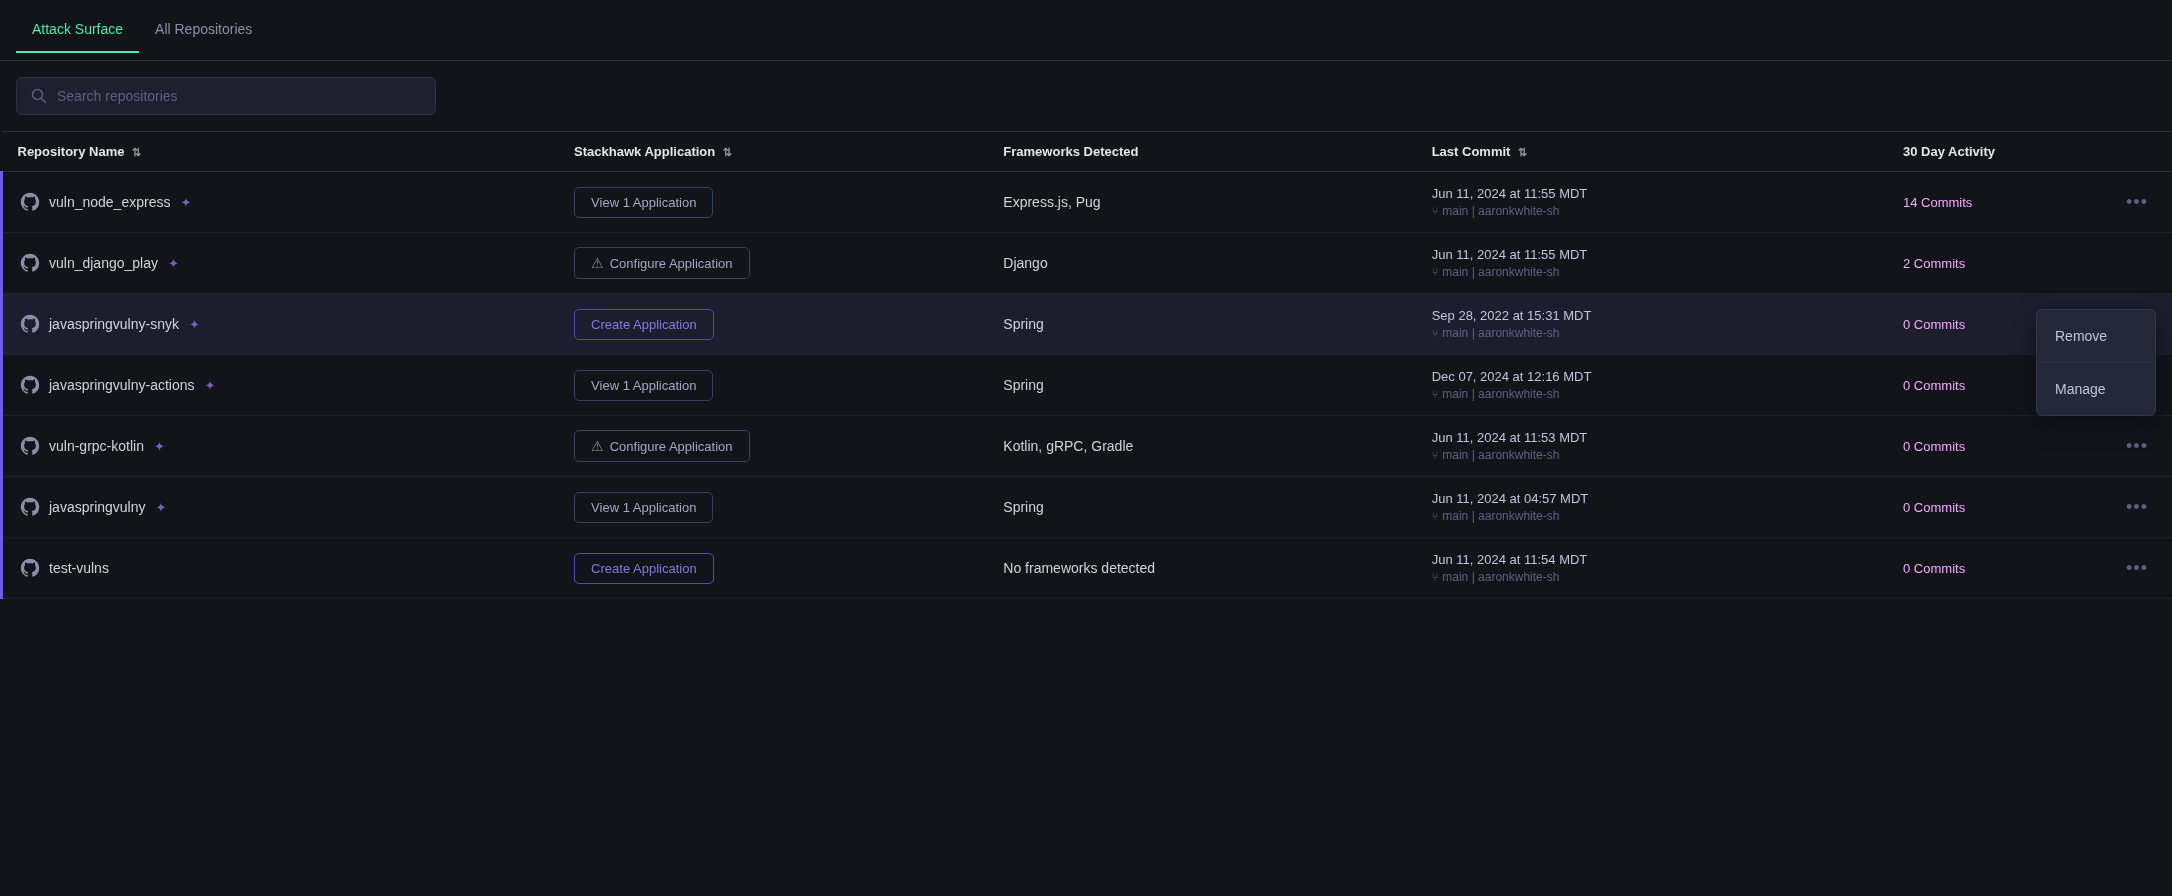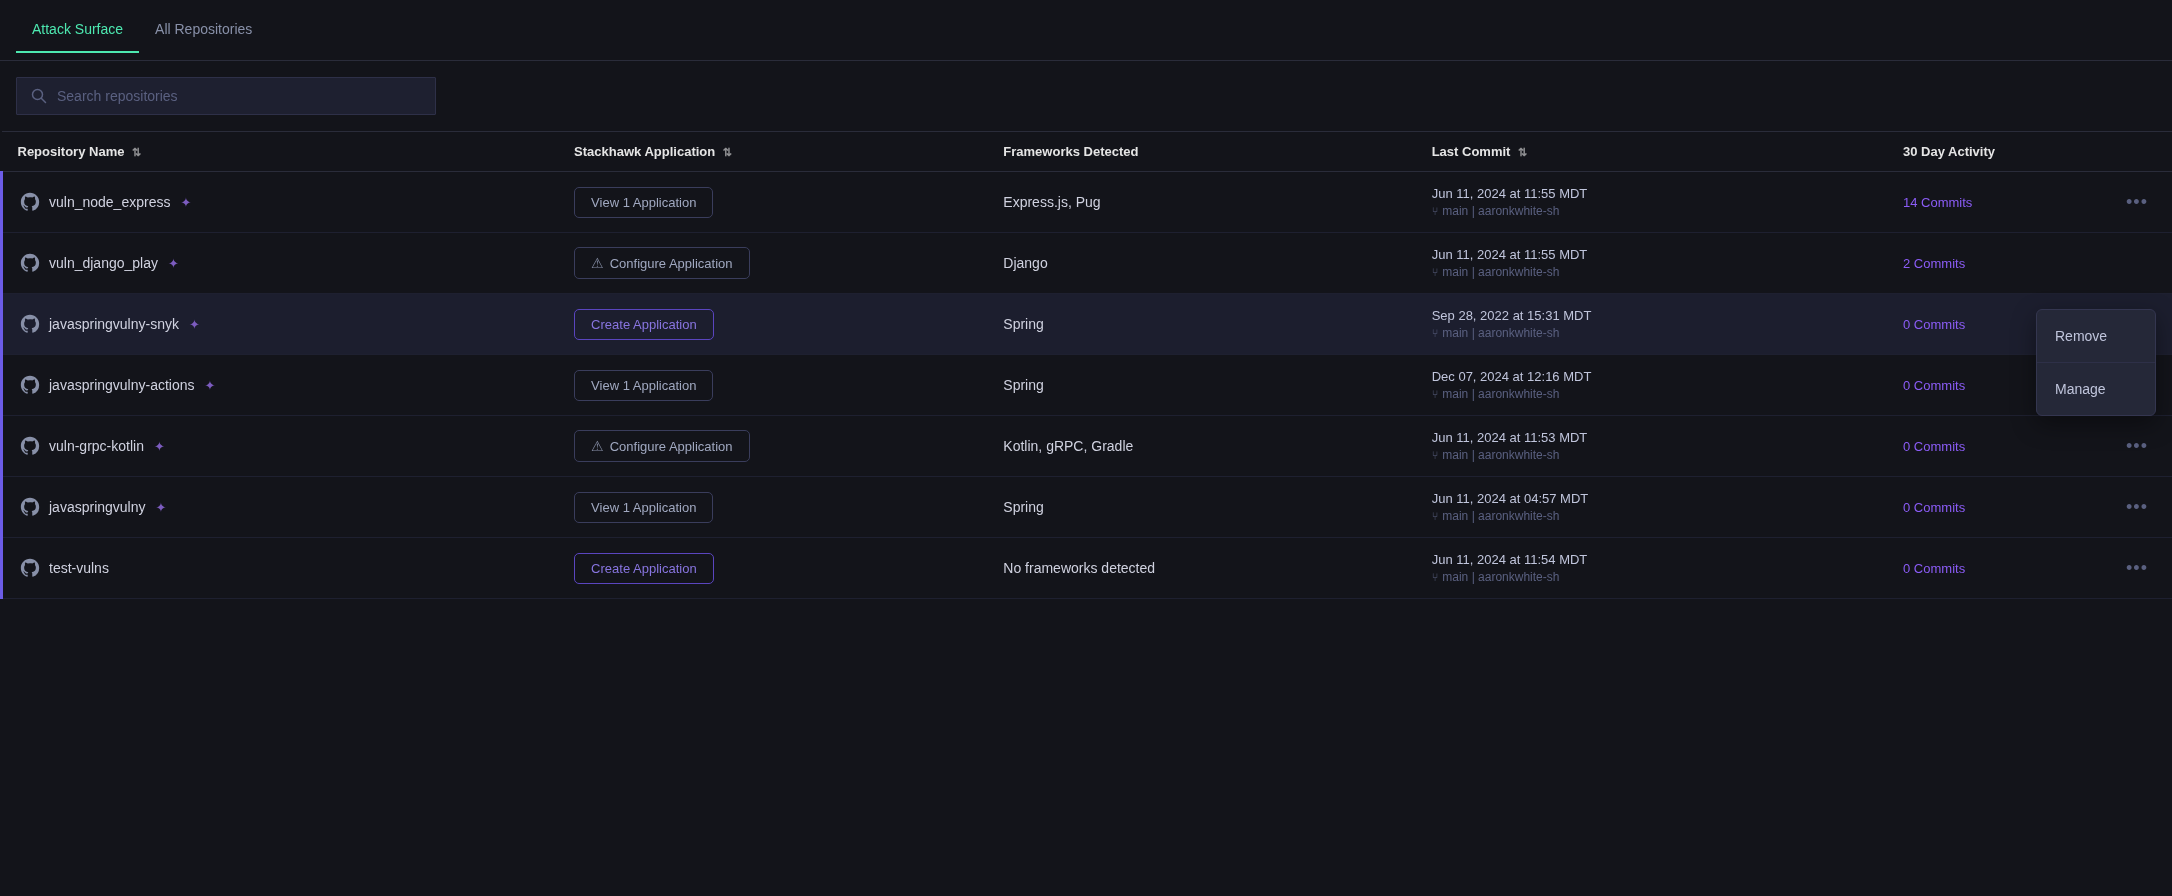--- a/index.html
+++ b/index.html
@@ -35,21 +35,21 @@
 
     
     .search-container {
       padding: 16px 16px 0 16px;
     }
     .search-box {
       display: flex;
       align-items: flex-start;
       background: #1e2030;
       border: 1px solid #2e3048;
-      border-radius: 1px;
+      border-radius: 6px;
       padding: 10px 14px;
       width: 420px;
       gap: 10px;
     }
     .search-icon-svg {
       color: #5a5f7a;
       flex-shrink: 0;
     }
     .search-input {
       background: transparent;
@@ -179,21 +179,21 @@
       margin-top: 3px;
       display: flex;
       align-items: center;
       gap: 4px;
     }
     .branch-icon { font-size: 11px; }
 
     
     .activity-commits {
       font-size: 13px;
-      color: #8b5cf6;
+      color: #f0abfc;
     }
 
     
     .ellipsis-btn {
       background: transparent;
       border: none;
       color: #5a6080;
       cursor: pointer;
       font-size: 18px;
       padding: 4px 8px;

